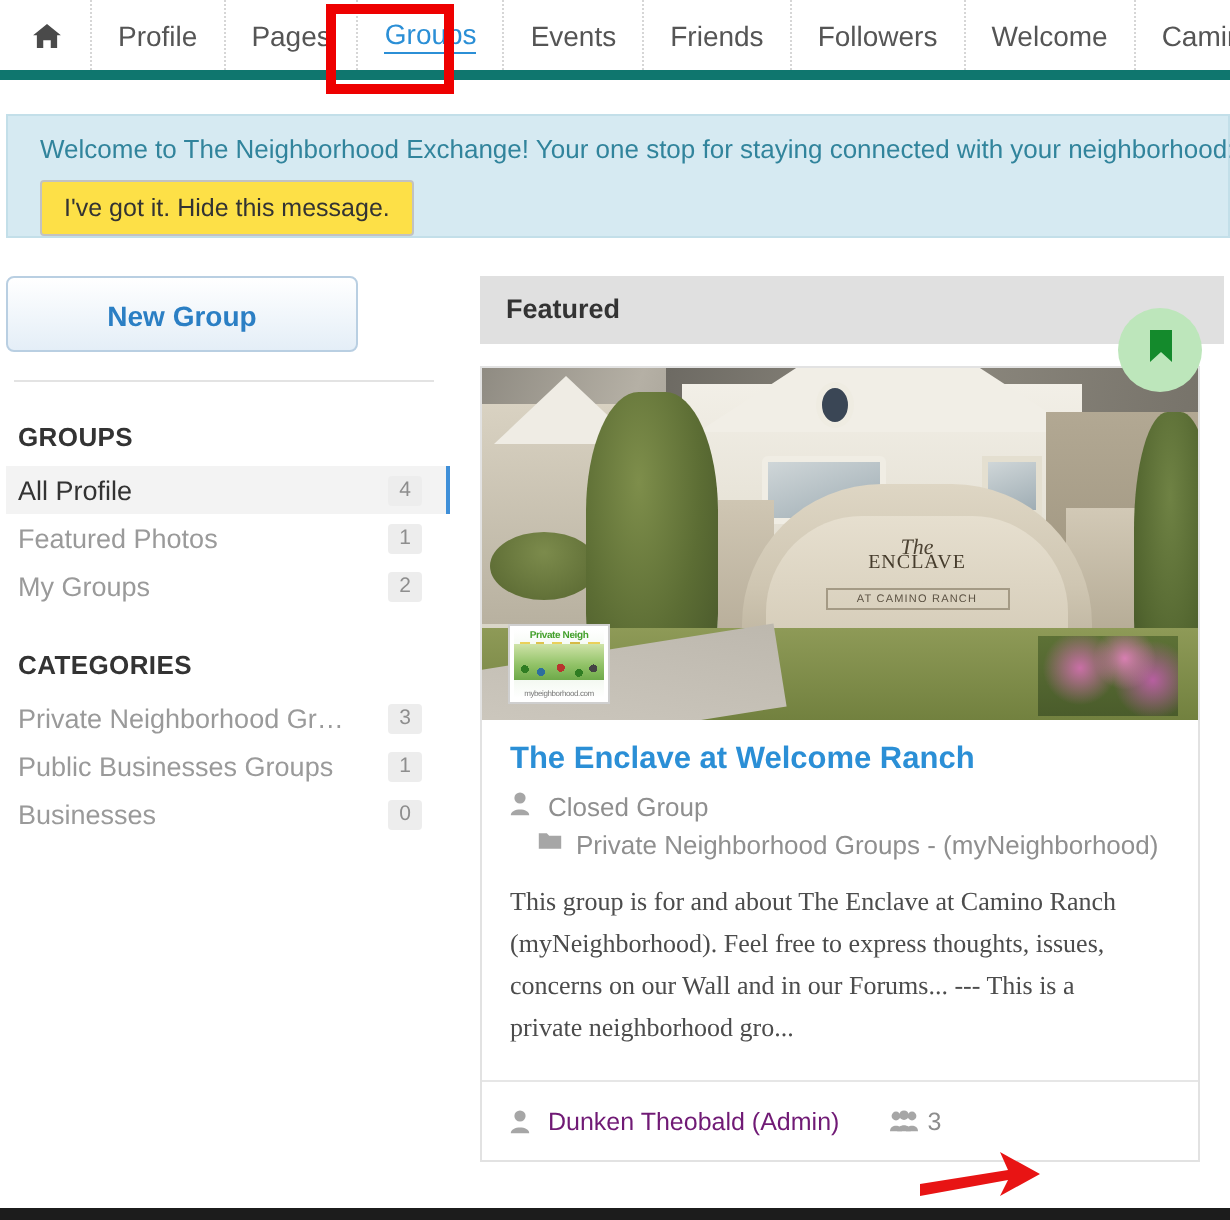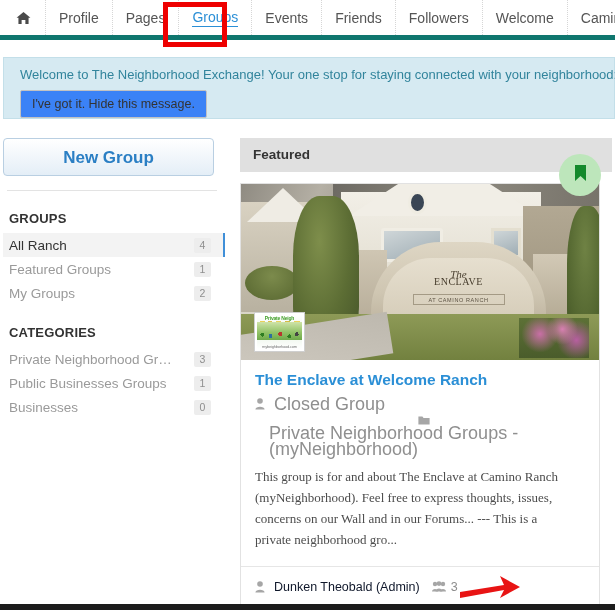--- a/index.html
+++ b/index.html
@@ -50,39 +50,39 @@
   .welcome-text {
     font-size: 13px;
     color: #31849c;
     white-space: nowrap;
     line-height: 15px;
   }
   .welcome-btn {
     display: inline-block;
     margin-top: 8px;
     padding: 6px 11px 6px 11px;
-    background: #3b82f6;
+    background: #fde047;
     border: 1px solid #c2c2c2;
     border-radius: 2px;
     font-size: 12.5px;
     color: #333333;
     cursor: pointer;
     font-family: "Liberation Sans", sans-serif;
     line-height: 14px;
   }
 
   
   .sidebar { position: absolute; top: 138px; left: 3px; width: 222px; }
   .new-group-btn {
-    display: block; width: 211px; height: 38px;
+    display: block; width: 176px; height: 38px;
     background: linear-gradient(to bottom, #ffffff 0%, #e4eef7 100%);
     border: 1px solid #b9cfe2;
     border-radius: 4px;
     color: #2b7fc4;
-    font-size: 17px;
+    font-size: 14px;
     font-weight: bold;
     text-align: center;
     line-height: 36px;
     cursor: pointer;
     font-family: "Liberation Sans", sans-serif;
   }
   .side-divider {
     margin: 14px 0 0 4px;
     width: 210px; height: 1px;
     background: #e3e3e3;
@@ -260,40 +260,40 @@
     display: flex; align-items: center; justify-content: center;
     z-index: 5;
   }
 
   .card-body { padding: 10px 14px 6px 14px; }
   .card-title {
     font-size: 15.5px; font-weight: bold; color: #2b8fd6;
     margin: 0 0 7px 0; cursor: pointer; line-height: 19px;
   }
   .meta-row {
-    display: flex; align-items: center;
-    font-size: 18px; color: #8f8f8f;
+    display: flex; align-items: flex-start;
+    font-size: 13px; color: #8f8f8f;
     margin-bottom: 3px; line-height: 16px;
   }
-  .meta-row.indent { padding-left: 14px; flex-direction: column; }
+  .meta-row.indent { padding-left: 14px; }
   .meta-ico { display:inline-flex; width: 14px; margin-right: 5px; line-height: 0; }
   .card-desc {
     margin-top: 9px;
     font-size: 13px; color: #4c4c4c; line-height: 21px;
     max-width: 312px;
     font-family: Liberation Serif, serif;
   }
   .card-foot {
     display: flex; align-items: center;
     border-top: 1px solid #e6e6e6;
     margin-top: 10px;
     padding: 8px 12px 8px 14px;
     height: 40px;
   }
-  .foot-name { font-size: 12.5px; color: #0f172a; margin-right: 12px; }
+  .foot-name { font-size: 12.5px; color: #701a75; margin-right: 25px; }
   .foot-count { font-size: 12.5px; color: #8d8d8d; }
   .join-btn {
     margin-left: auto;
     background: #ffffff;
     border: 1px solid #cfcfcf;
     border-radius: 2px;
     font-size: 12.5px;
     color: #333333;
     padding: 6px 11px;
     cursor: pointer;
@@ -357,25 +357,25 @@
     <button class="welcome-btn">I've got it. Hide this message.</button>
   </div>
 
   <div class="sidebar">
     <button class="new-group-btn">New Group</button>
     <div class="side-divider"></div>
 
     <div class="side-heading">GROUPS</div>
     <ul class="side-list">
       <li class="side-row active">
-        <span class="side-label">All Ranch</span>
+        <span class="side-label">All Profile</span>
         <span class="side-badge">4</span>
       </li>
       <li class="side-row">
-        <span class="side-label">Featured Groups</span>
+        <span class="side-label">Featured Photos</span>
         <span class="side-badge">1</span>
       </li>
       <li class="side-row">
         <span class="side-label">My Groups</span>
         <span class="side-badge">2</span>
       </li>
     </ul>
 
     <div class="side-heading">CATEGORIES</div>
     <ul class="side-list">

